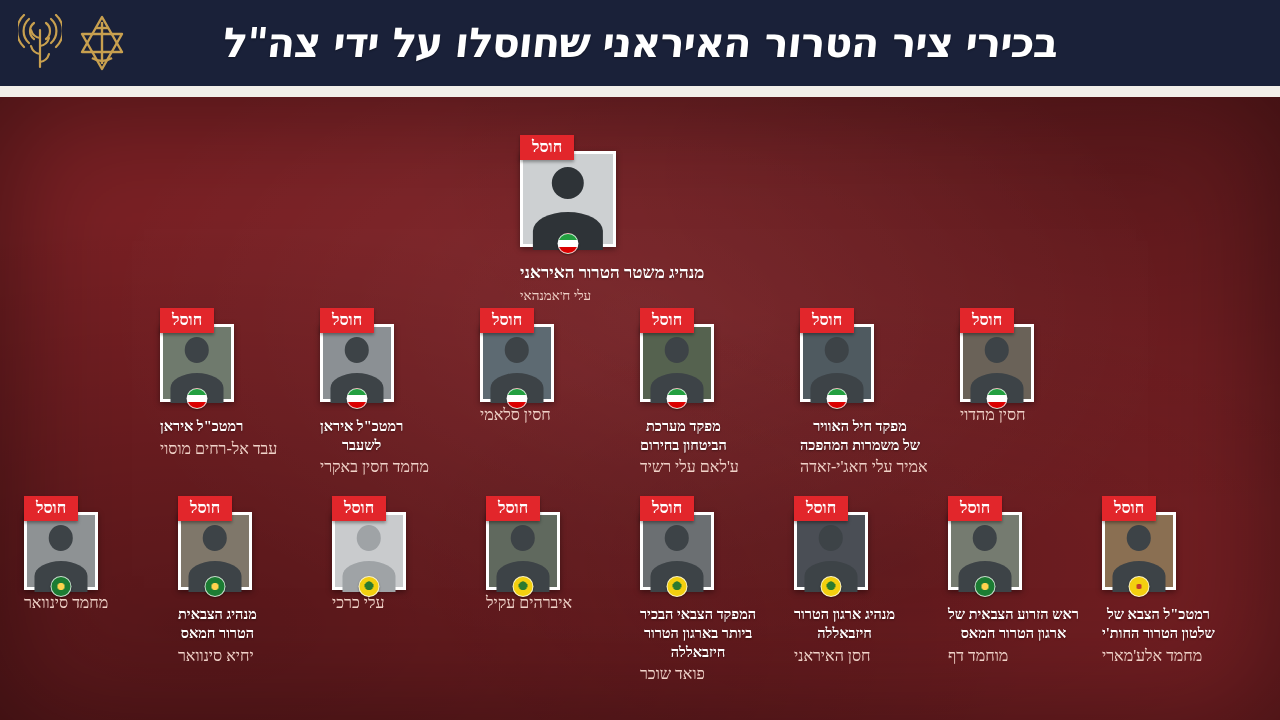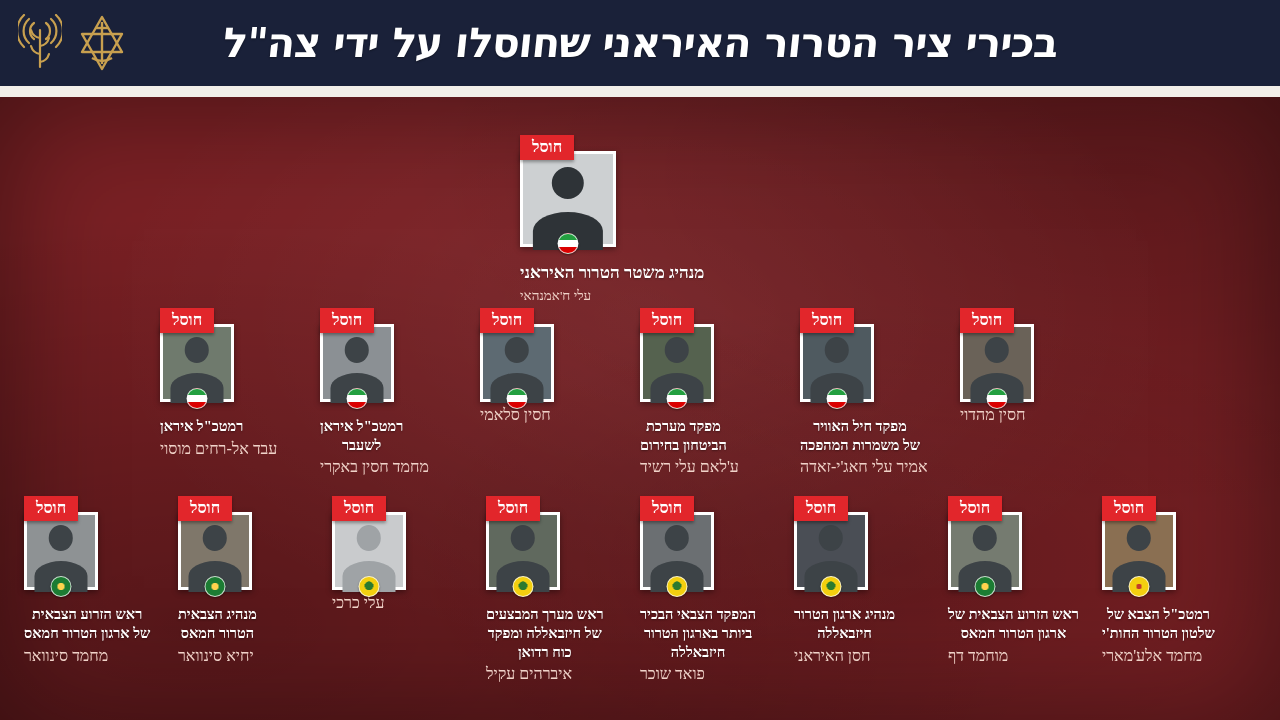--- a/index.html
+++ b/index.html
@@ -220,22 +220,20 @@
   </div>
 </div>
     <div class="row row-proxies">
   <div class="card">
     <div class="badge">חוסל</div>
     <div class="photo">
       <div class="sil-head"></div>
       <div class="sil-body"></div>
       <span class="flag flag-hamas"></span>
     </div>
-    <div class="role">ראש הזרוע הצבאית
-של ארגון הטרור חמאס</div>
     <div class="name">מחמד סינוואר</div>
   </div>
 
   <div class="card">
     <div class="badge">חוסל</div>
     <div class="photo">
       <div class="sil-head"></div>
       <div class="sil-body"></div>
       <span class="flag flag-hamas"></span>
     </div>
@@ -254,23 +252,20 @@
     <div class="name">עלי כרכי</div>
   </div>
 
   <div class="card">
     <div class="badge">חוסל</div>
     <div class="photo">
       <div class="sil-head"></div>
       <div class="sil-body"></div>
       <span class="flag flag-hezbollah"></span>
     </div>
-    <div class="role">ראש מערך המבצעים
-של חיזבאללה ומפקד
-כוח רדואן</div>
     <div class="name">איברהים עקיל</div>
   </div>
 
   <div class="card">
     <div class="badge">חוסל</div>
     <div class="photo">
       <div class="sil-head"></div>
       <div class="sil-body"></div>
       <span class="flag flag-hezbollah"></span>
     </div>

